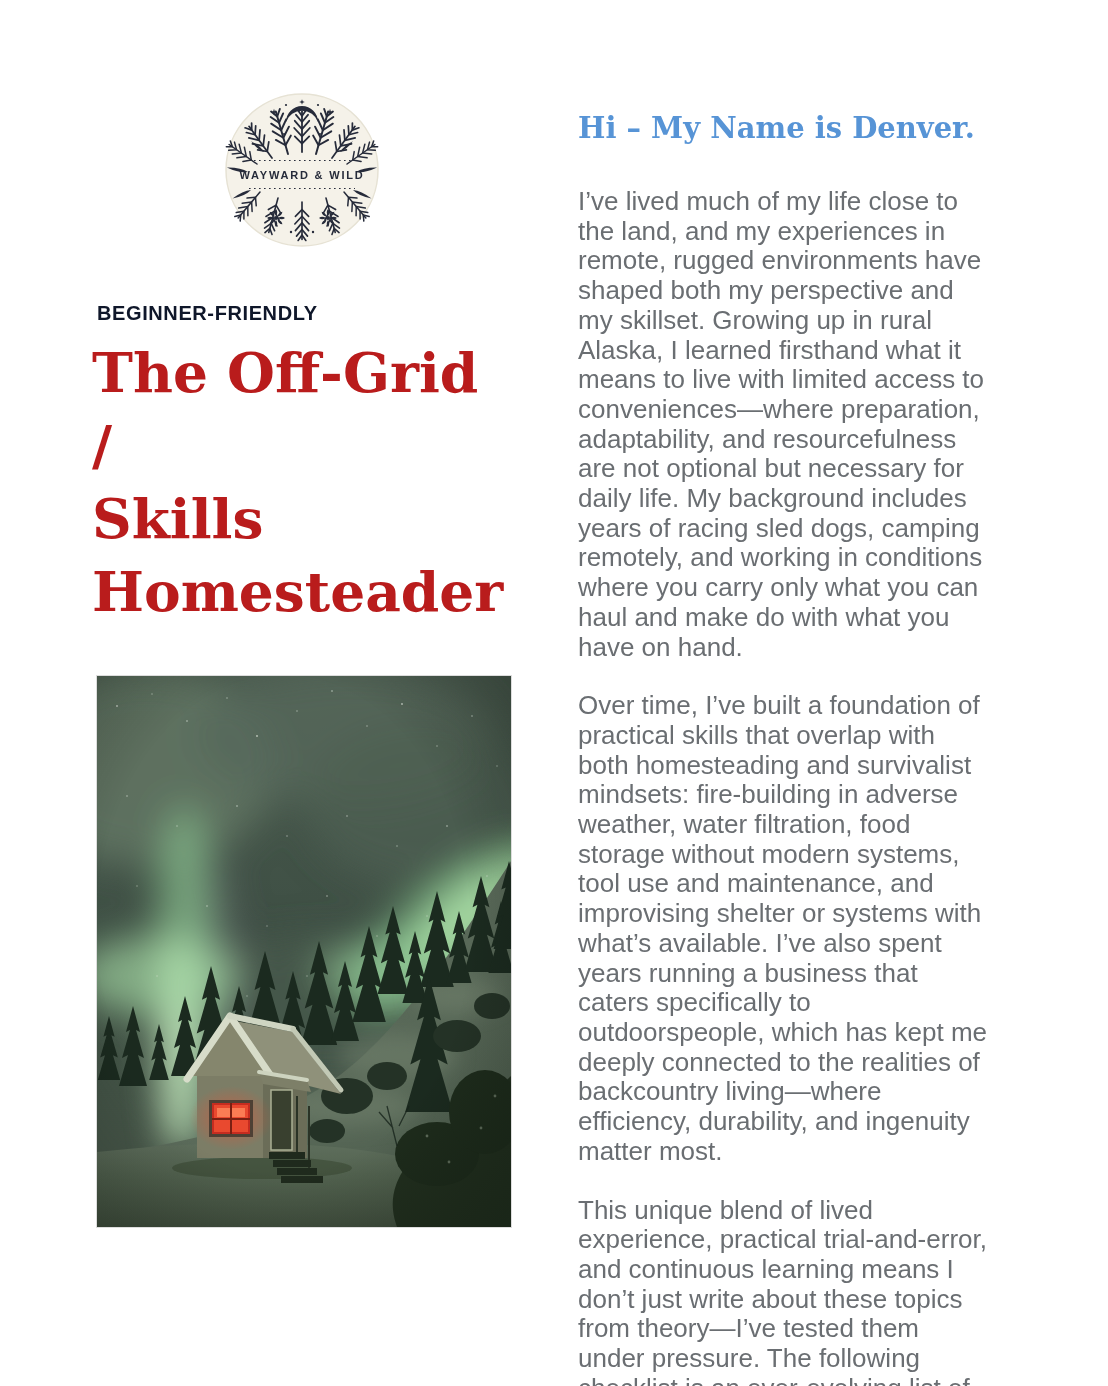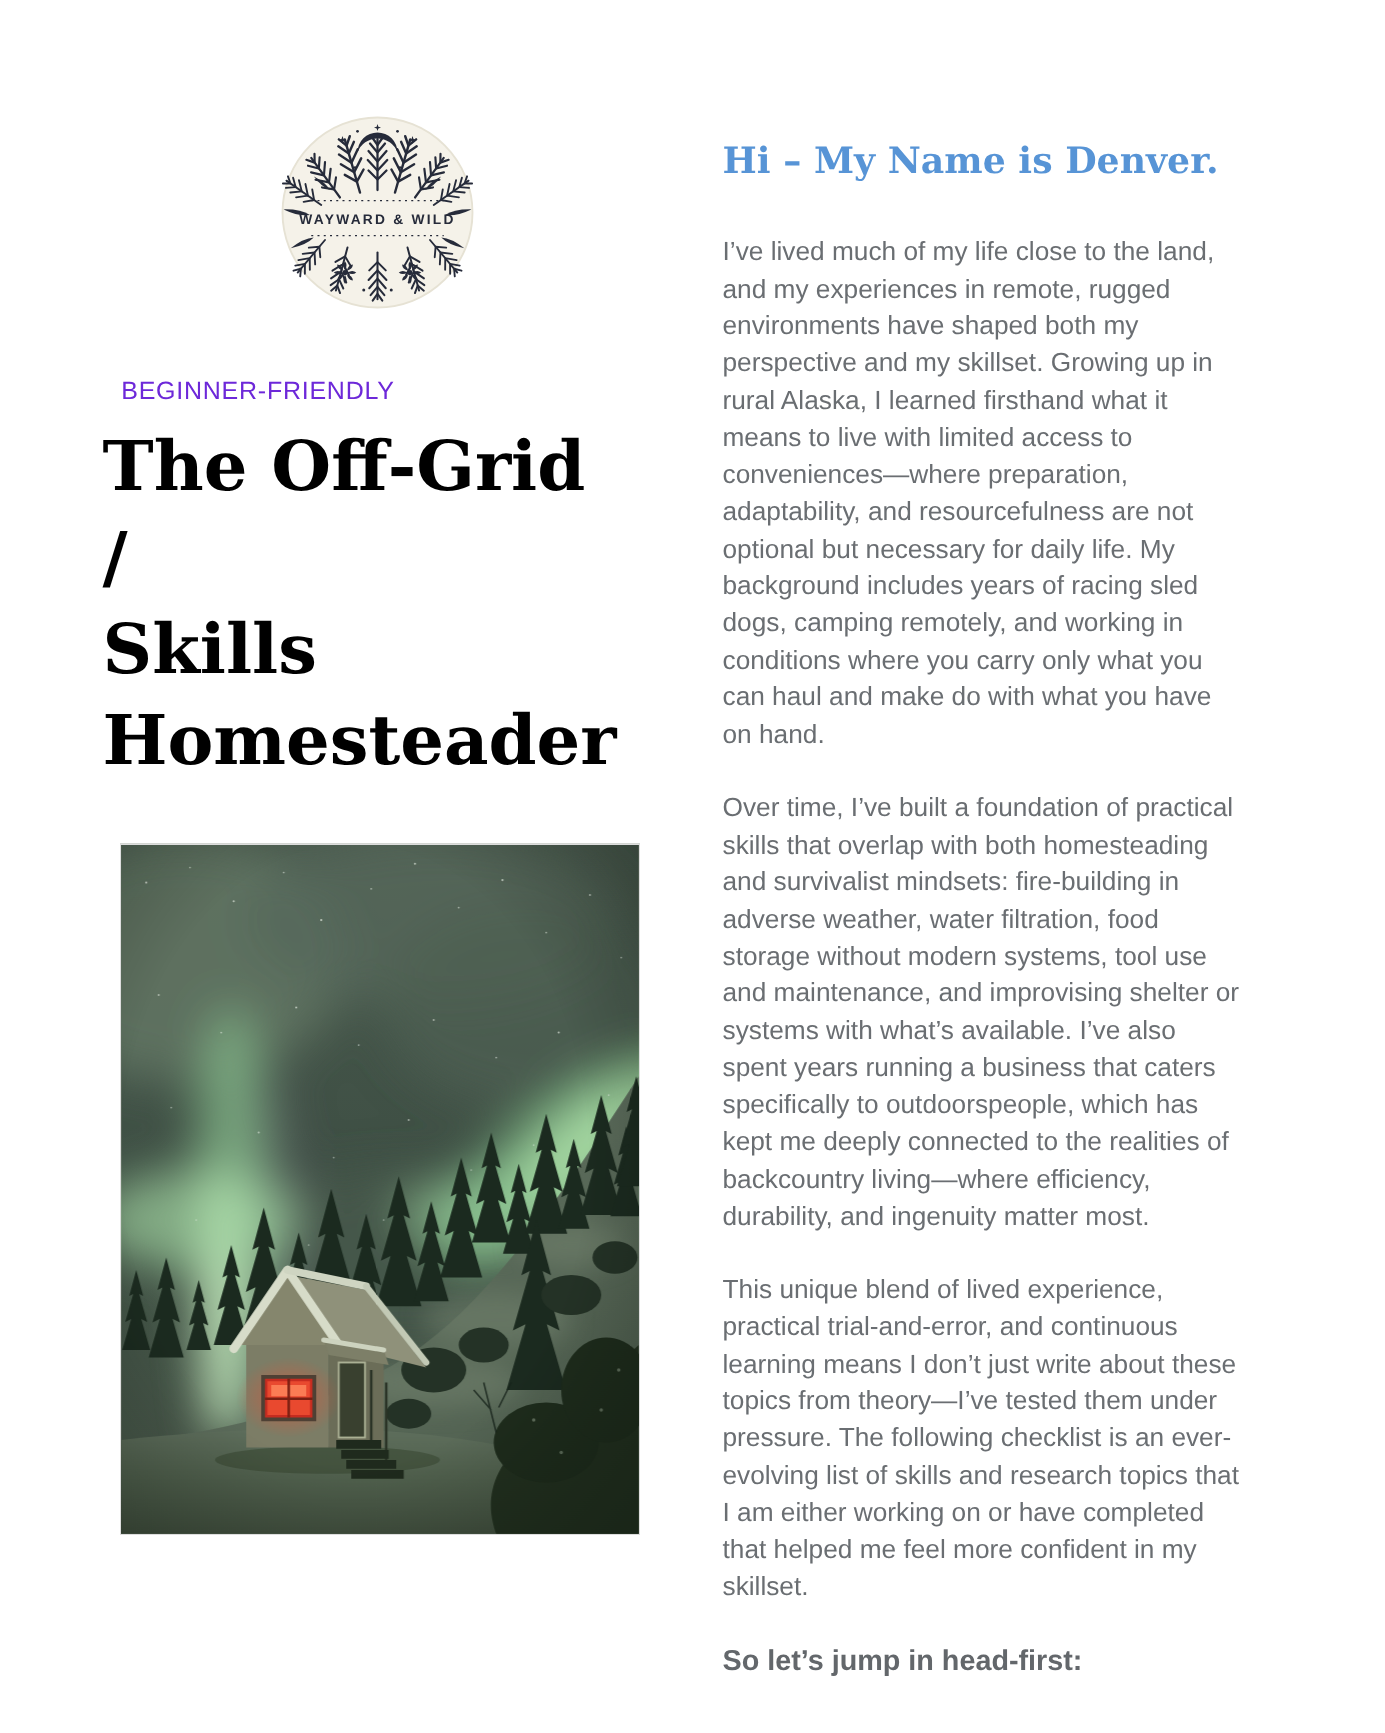--- a/index.html
+++ b/index.html
@@ -5,37 +5,37 @@
   html,body{margin:0;padding:0;background:#ffffff;}
   body{width:1108px;height:1386px;overflow:hidden;font-family:"Liberation Sans",sans-serif;}
   .page{position:relative;width:1108px;height:1386px;background:#ffffff;}
 
   
   .logo{position:absolute;left:224px;top:92px;width:156px;height:156px;}
   .logo svg{display:block;}
   .logo-text{font-family:"Liberation Sans",sans-serif;font-size:11px;font-weight:700;
              letter-spacing:1.8px;fill:#262b3a;}
 
-  .eyebrow{position:absolute;left:97px;top:302px;font-size:20px;color:#6d28d9;
-           letter-spacing:.6px;font-weight:400;}
-
-  .title{position:absolute;left:82px;top:336px;margin:0;width:420px;
+  .eyebrow{position:absolute;left:97px;top:302px;font-size:20px;color:#0f172a;
+           letter-spacing:.6px;font-weight:700;}
+
+  .title{position:absolute;left:92px;top:336px;margin:0;width:420px;
          font-family:"DejaVu Serif","Liberation Serif",serif;font-weight:700;
-         font-size:55px;line-height:73px;color:#000000;}
+         font-size:55px;line-height:73px;color:#b91c1c;}
   .title span{display:block;}
 
   .photo{position:absolute;left:96px;top:675px;width:414px;height:551px;
          border:1px solid #dddddd;box-sizing:content-box;overflow:hidden;background:#42513f;}
   .photo svg{display:block;}
 
   
   .right-col{position:absolute;left:578px;top:110px;width:414px;}
   .intro-heading{margin:0 0 41px 0;font-family:"DejaVu Serif","Liberation Serif",serif;
                  font-weight:700;font-size:29px;line-height:36px;color:#5794d6;}
-  .body-p{margin:0 0 29px 0;font-size:21px;line-height:29.7px;color:#6a6e72;}
+  .body-p{margin:0 0 29px 0;font-size:26px;line-height:29.7px;color:#6a6e72;}
   .closing{margin:9px 0 0 0;font-size:23px;line-height:29.7px;font-weight:700;color:#63676b;}
 </style>
 </head>
 <body>
 
 <div class="page">
 
   <div class="logo">
     <svg width="156" height="156" viewBox="0 0 156 156">
       <defs>

